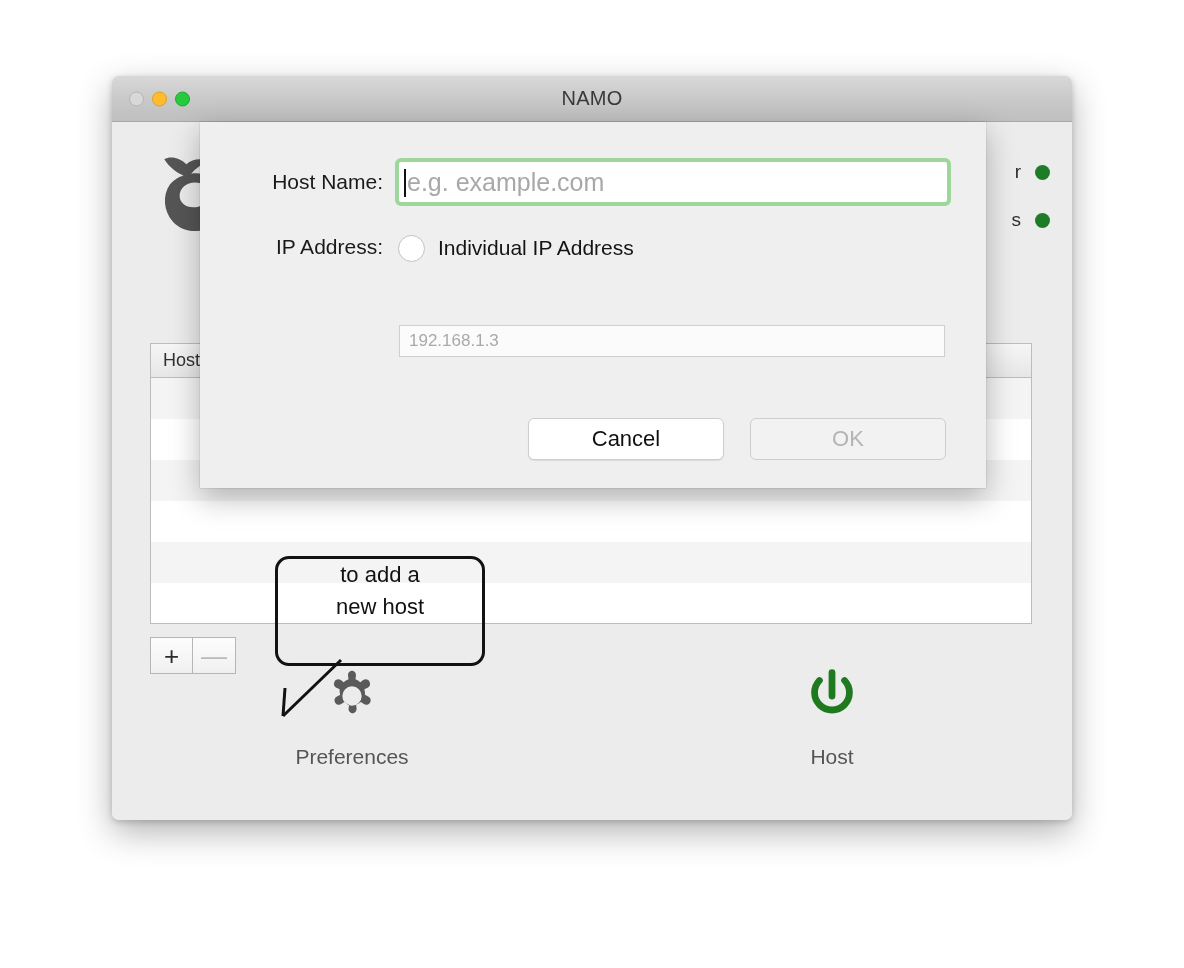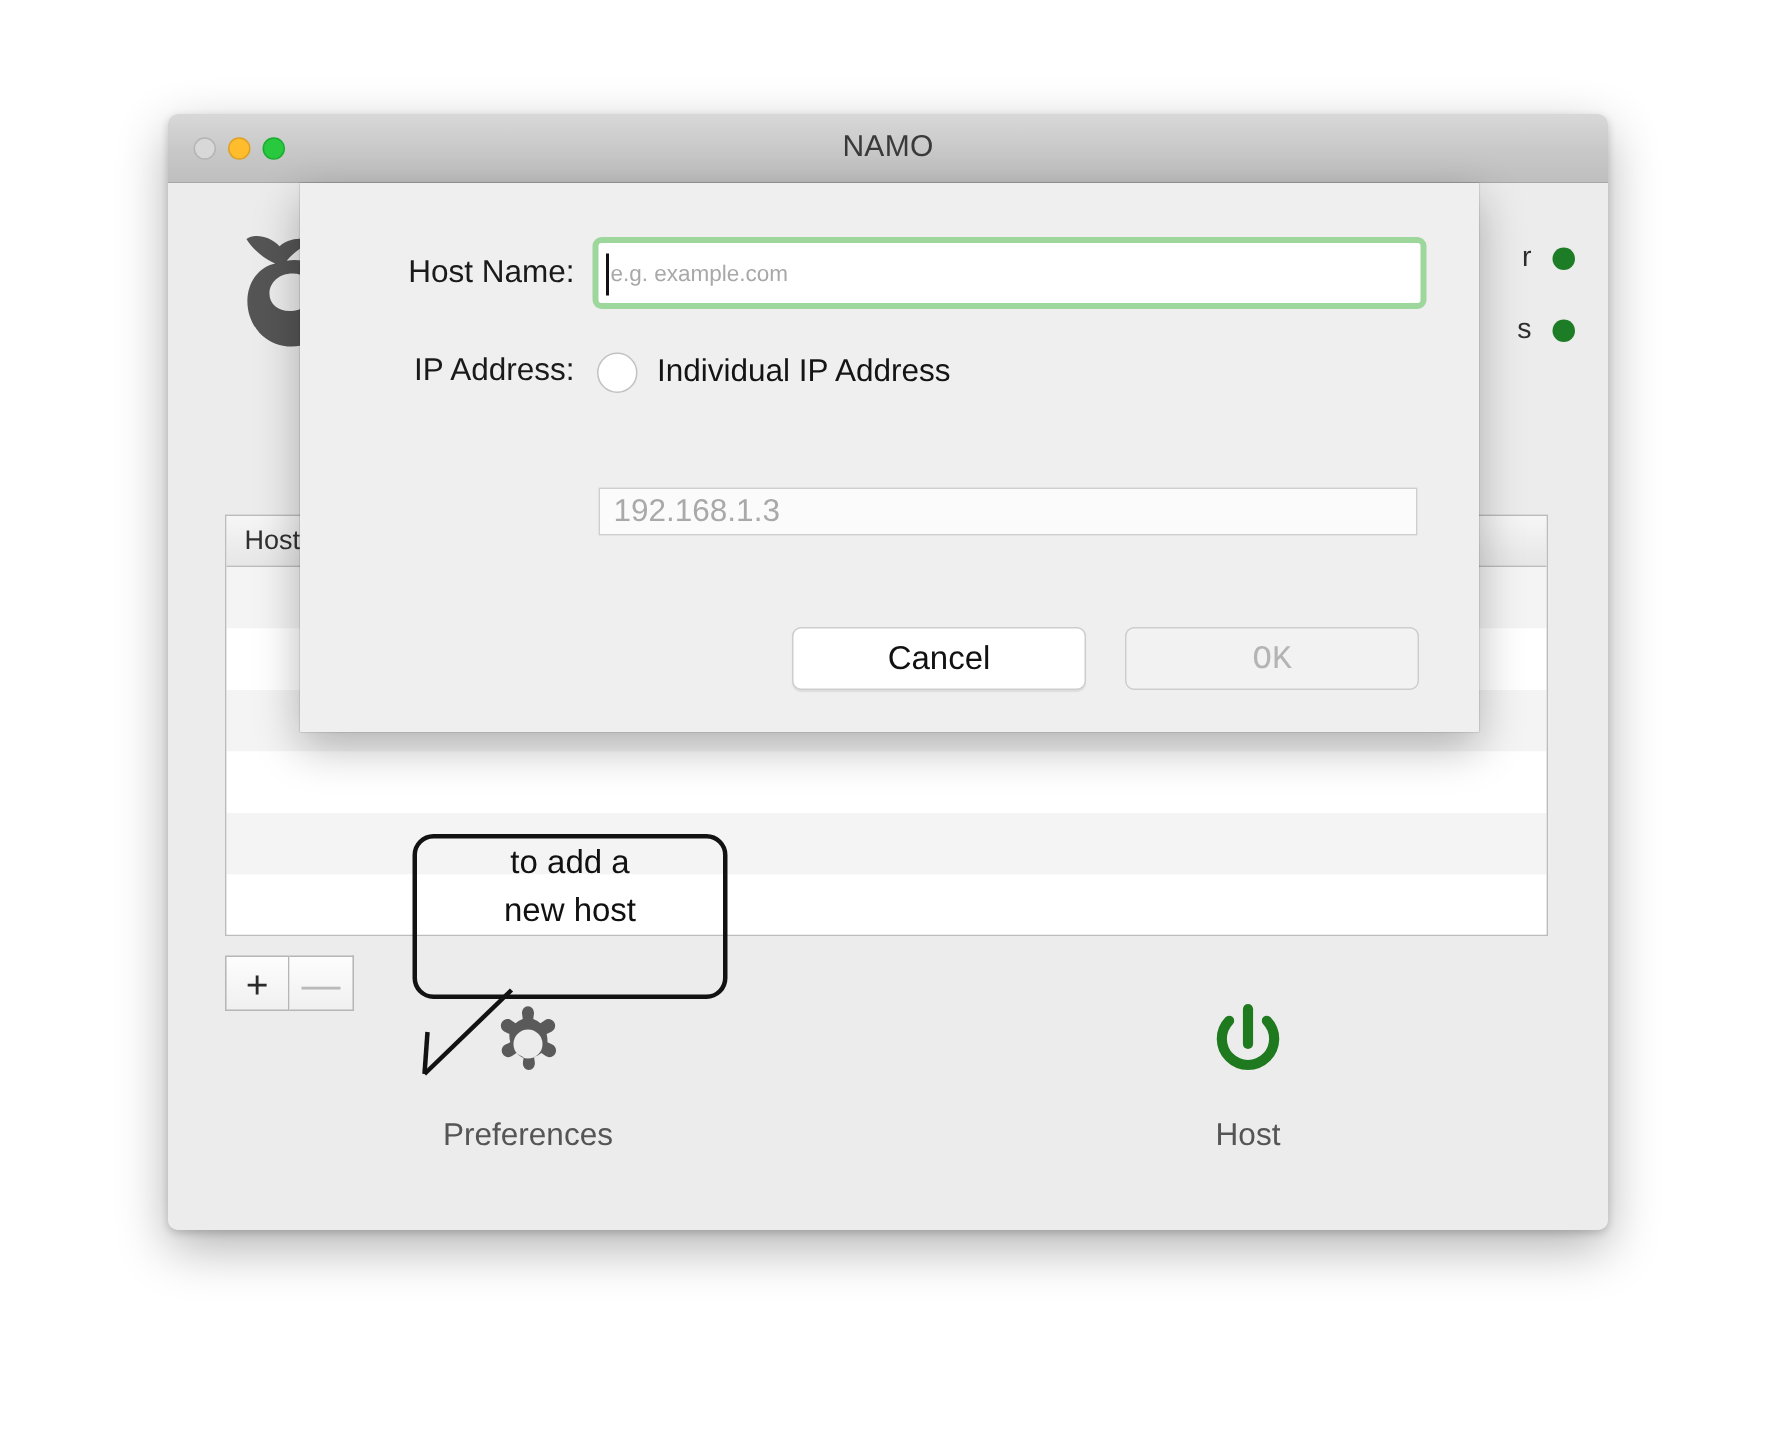--- a/index.html
+++ b/index.html
@@ -270,21 +270,21 @@
     box-sizing: border-box;
     background: #ffffff;
   }
   .host-input {
     width: 100%;
     height: 100%;
     border: none;
     outline: none;
     background: transparent;
     font-family: "Liberation Sans", sans-serif;
-    font-size: 15px;
+    font-size: 25px;
     color: #222;
     padding: 0 8px;
     box-sizing: border-box;
   }
   .host-input::placeholder { color: #a8a8a8; opacity: 1; }
   .fake-caret {
     position: absolute;
     left: 5px;
     top: 7px;
     width: 2px;
@@ -341,21 +341,21 @@
   .ip-input {
     position: absolute;
     left: 199px;
     top: 203px;
     width: 546px;
     height: 32px;
     box-sizing: border-box;
     border: 1px solid #cfcfcf;
     background: #fbfbfb;
     font-family: "Liberation Sans", sans-serif;
-    font-size: 21px;
+    font-size: 17px;
     color: #9a9a9a;
     padding: 0 9px;
     outline: none;
   }
   .ip-input::placeholder { color: #a9a9a9; opacity: 1; }
 
   .dialog-buttons {
     position: absolute;
     right: 40px;
     bottom: 28px;
@@ -370,21 +370,20 @@
     font-family: "Liberation Sans", sans-serif;
     font-size: 22px;
     display: flex;
     align-items: center;
     justify-content: center;
     border: 1px solid #cdcdcd;
   }
   .dlg-btn.primary-off {
     background: #f2f2f2;
     color: #b4b4b4;
-    font-family: Liberation Mono, monospace;
   }
   .dlg-btn.normal {
     background: #ffffff;
     color: #111111;
     box-shadow: 0 1px 1px rgba(0,0,0,0.08);
   }
 </style>
 </head>
 <body>
 

